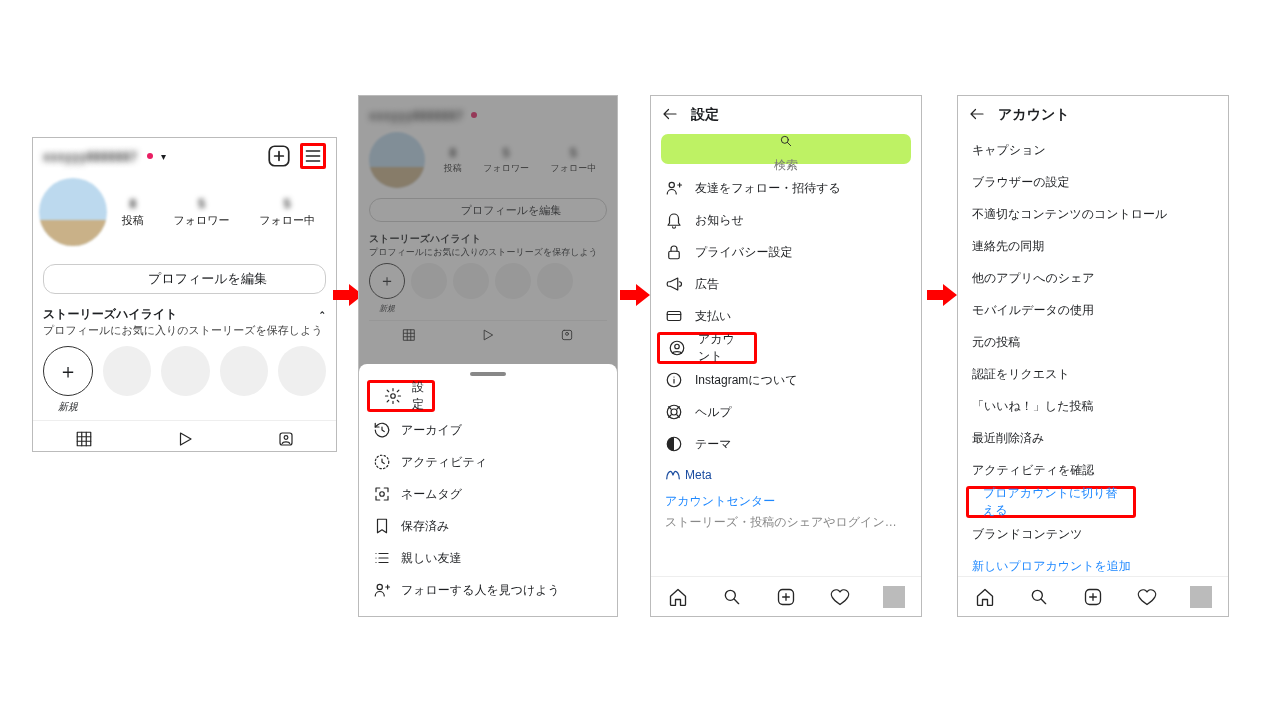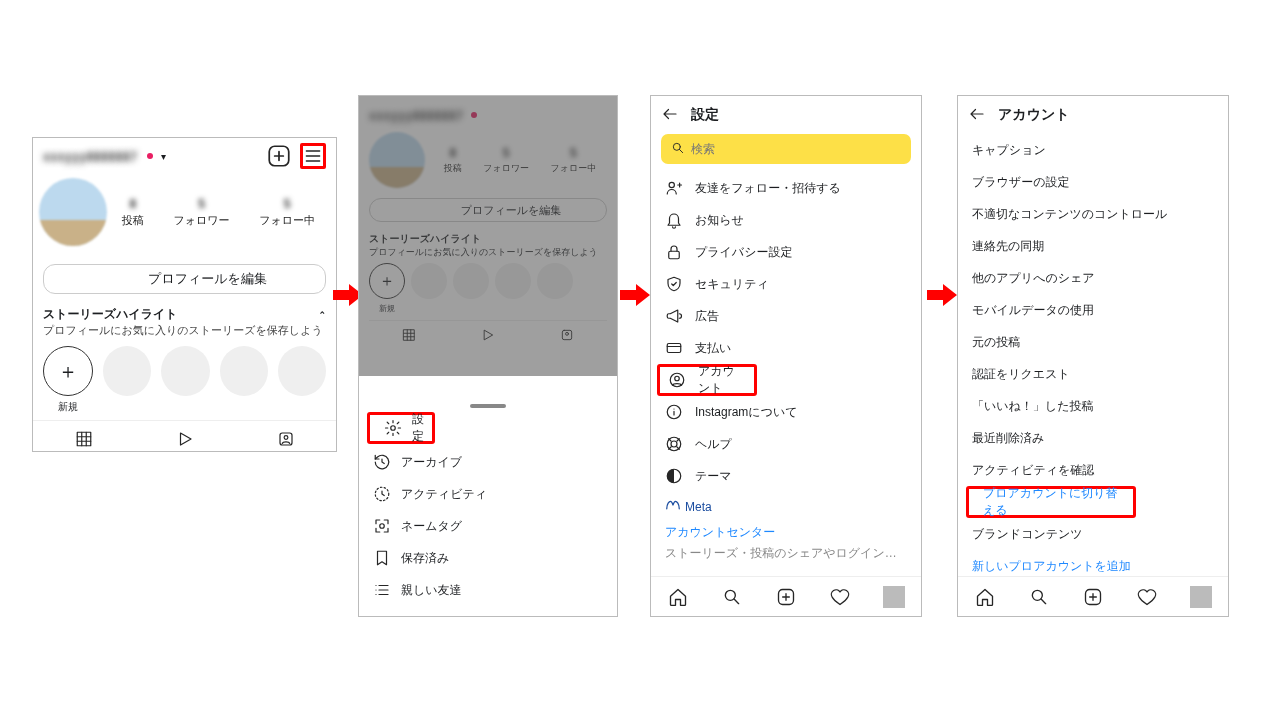--- a/index.html
+++ b/index.html
@@ -24,46 +24,46 @@
     .stat{display:flex;flex-direction:column;align-items:center;gap:2px;}
     .stat .num{color:transparent;text-shadow:0 0 5px #444;font-weight:bold;}
     .stat .lab{font-size:11px;color:#222;}
     .editbtn{margin:16px 10px 6px 10px;border:1px solid var(--border);border-radius:12px;height:30px;display:flex;align-items:center;justify-content:center;font-size:13px;padding-left:46px;}
     .storyhead{display:flex;justify-content:space-between;align-items:center;padding:6px 10px 0 10px;font-size:12px;font-weight:600;}
     .storysub{padding:0 10px 4px 10px;font-size:11px;color:#444;}
     .storyring,.storynew{width:50px;height:50px;border-radius:50%;}
     .storyring{background:#efefef;}
     .storynew{border:1.5px solid #333;display:flex;align-items:center;justify-content:center;font-size:20px;}
     .storyrow{display:flex;gap:10px;padding:4px 10px 0 10px;}
-    .storylabel{font-size:10px;text-align:center;margin-top:4px;}
+    .storylabel{font-size:10px;text-align:center;margin-top:4px;font-style:italic;}
     .tabbar{display:flex;height:36px;border-top:1px solid #eee;margin-top:6px;}
     .tabbar .tab{flex:1;display:flex;align-items:center;justify-content:center;}
     
     #s2{left:358px;top:95px;width:260px;height:522px;}
     .s2top{position:relative;height:280px;}
     .dim{position:absolute;inset:0;background:rgba(80,80,80,0.55);}
     .s2sheet{position:absolute;left:0;right:0;bottom:0;background:#fff;border-top-left-radius:8px;border-top-right-radius:8px;padding:4px 0 10px 0;}
     .handle{width:36px;height:4px;background:#888;border-radius:2px;margin:4px auto 4px auto;}
     .menuitem{display:flex;align-items:center;height:32px;padding:0 14px;gap:10px;font-size:12px;}
     .micon{width:18px;height:18px;display:flex;align-items:center;justify-content:center;flex-shrink:0;}
     
     #s3{left:650px;top:95px;width:272px;height:522px;}
     #s4{left:957px;top:95px;width:272px;height:522px;}
     .header{display:flex;align-items:center;height:38px;padding:0 10px;gap:12px;font-size:14px;font-weight:600;}
-    .searchbar{margin:0 10px 8px 10px;height:30px;background:#fde047;border-radius:7px;display:flex;align-items:center;padding:0 10px;gap:6px;color:#777;font-size:12px;}
+    .searchbar{margin:0 10px 8px 10px;height:30px;background:#bef264;border-radius:7px;display:flex;align-items:center;padding:0 10px;gap:6px;color:#777;font-size:12px;flex-direction:column;}
     .setitem{display:flex;align-items:center;height:32px;padding:0 14px;gap:12px;font-size:12px;}
     .section{padding:10px 14px 2px 14px;font-size:12px;}
     .link{color:var(--blue);}
     .metatx{font-size:12px;color:#888;padding:2px 14px 0 14px;text-overflow:ellipsis;overflow:hidden;white-space:nowrap;}
     .bottombar{position:absolute;left:0;right:0;bottom:0;height:40px;display:flex;border-top:1px solid #eee;}
     .bottombar .bb{flex:1;display:flex;align-items:center;justify-content:center;}
     .accitem{height:32px;display:flex;align-items:center;padding:0 14px;font-size:12px;}
     .profblock{width:22px;height:22px;background:#bbb;}
     svg{stroke:#262626;stroke-width:1.6;fill:none;stroke-linecap:round;stroke-linejoin:round;}
-    .meta-logo{display:inline-flex;align-items:flex-start;gap:4px;font-size:12px;color:#1b4da0;padding:8px 14px 0 14px;}
+    .meta-logo{display:inline-flex;align-items:center;gap:4px;font-size:12px;color:#1b4da0;padding:8px 14px 0 14px;}
     .meta-logo svg{stroke:#1b4da0;}
   </style>
 </head>
 <body>
 
 <div id="s1" class="screen">
   <div class="s1head">
     <span class="blurtext">xxxyyy8888887</span>
     <span class="reddot"></span>
     <span style="font-size:10px;">▾</span>
@@ -256,20 +256,29 @@
       <span>保存済み</span>
     </div>
     <div class="menuitem">
       <span class="micon">
           <svg viewBox="0 0 24 24">
             <path d="M8 6h12M8 12h12M8 18h12M4 6h.01M4 12h.01M4 18h.01"></path>
           </svg>
         </span>
       <span>親しい友達</span>
     </div>
+    <div class="menuitem">
+      <span class="micon">
+          <svg viewBox="0 0 24 24">
+            <circle cx="9" cy="8" r="3.5"></circle>
+            <path d="M3 20c0-3.3 2.7-6 6-6s6 2.7 6 6M17 8h5M19.5 5.5v5"></path>
+          </svg>
+        </span>
+      <span>フォローする人を見つけよう</span>
+    </div>
   </div>
 </div>
 
 <div class="arrow" style="left:620px;top:283px;">
   <svg viewBox="0 0 30 24">
       <path d="M0 7h16V1l14 11-14 11v-6H0z" fill="#ff0000" stroke="none"></path>
     </svg>
 </div>
 
 <div id="s3" class="screen">
@@ -304,29 +313,20 @@
       <span>お知らせ</span>
     </div>
   <div class="setitem">
       <span class="micon">
         <svg viewBox="0 0 24 24">
           <rect x="5" y="11" width="14" height="10" rx="2"></rect>
           <path d="M8 11V8a4 4 0 1 1 8 0v3"></path>
         </svg>
       </span>
       <span>プライバシー設定</span>
-    </div>
-  <div class="setitem">
-      <span class="micon">
-        <svg viewBox="0 0 24 24">
-          <path d="M12 3l8 3v5c0 5-3.5 9-8 10-4.5-1-8-5-8-10V6z"></path>
-          <path d="M9 12l2 2 4-4"></path>
-        </svg>
-      </span>
-      <span>セキュリティ</span>
     </div>
   <div class="setitem">
       <span class="micon">
         <svg viewBox="0 0 24 24">
           <path d="M3 11v2a2 2 0 0 0 2 2h2l10 5V4L7 9H5a2 2 0 0 0-2 2z"></path>
           <path d="M19 9a3 3 0 0 1 0 6"></path>
         </svg>
       </span>
       <span>広告</span>
     </div>

